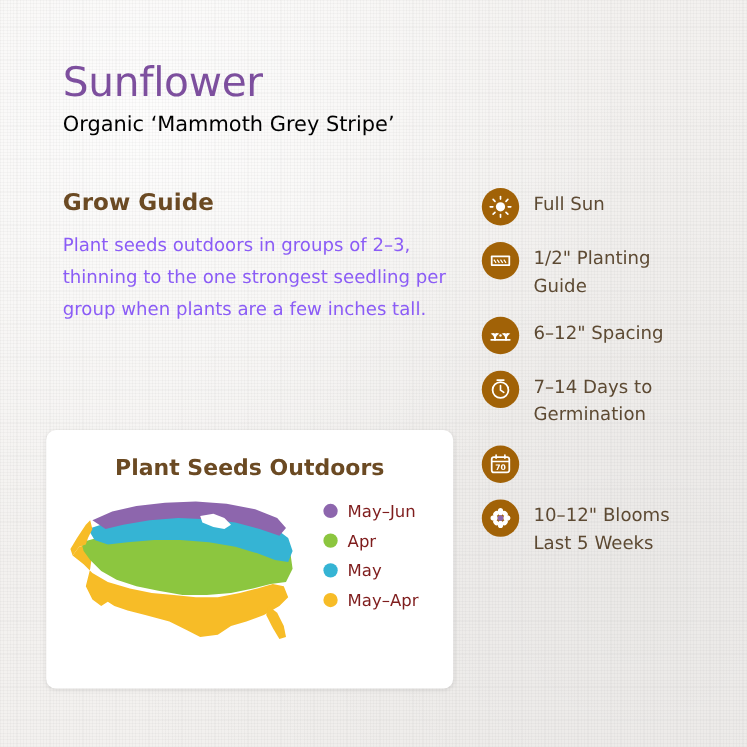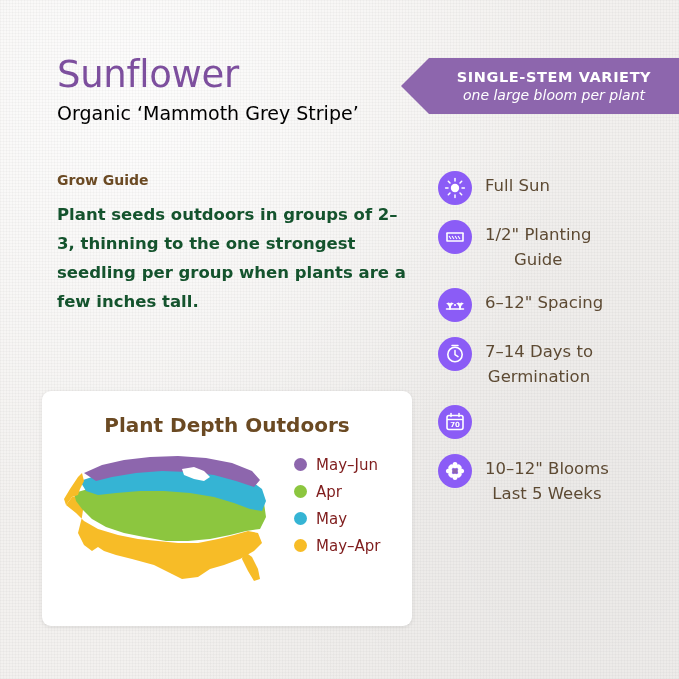--- a/index.html
+++ b/index.html
@@ -90,30 +90,29 @@
   }
 
   
   .grow-guide {
     position: absolute;
     left: 57px;
     top: 172px;
     width: 355px;
   }
   .gg-heading {
-    font-size: 14px;
+    font-size: 21px;
     font-weight: bold;
     color: #6b4a23;
     margin-bottom: 12px;
   }
   .gg-body {
     font-size: 16.5px;
     line-height: 29px;
-    color: #14532d;
-    font-weight: bold;
+    color: #8b5cf6;
   }
 
   
   .map-card {
     position: absolute;
     left: 42px;
     top: 391px;
     width: 370px;
     height: 235px;
     background: #ffffff;
@@ -158,32 +157,31 @@
     font-size: 15px;
     color: #7f1d1d;
   }
 
   
   .icon-list {
     position: absolute;
     left: 438px;
     top: 170px;
     width: 230px;
-    text-align: center;
   }
   .icon-row {
     display: flex;
     align-items: flex-start;
     margin-bottom: 15px;
   }
   .icon-badge {
     width: 34px;
     height: 34px;
     border-radius: 50%;
-    background: #8b5cf6;
+    background: #a16207;
     flex: none;
     margin-right: 13px;
     display: flex;
     align-items: center;
     justify-content: center;
     position: relative;
     top: 1px;
   }
   .icon-badge svg { display: block; }
   .icon-text {
@@ -198,32 +196,28 @@
 
 <div class="texture"></div>
 
 <div class="page">
 
   <div class="title-block">
     <div class="title">Sunflower</div>
     <div class="subtitle">Organic ‘Mammoth Grey Stripe’</div>
   </div>
 
-  <div class="ribbon">
-    <div class="ribbon-line1">SINGLE-STEM VARIETY</div>
-    <div class="ribbon-line2">one large bloom per plant</div>
-  </div>
 
   <div class="grow-guide">
     <div class="gg-heading">Grow Guide</div>
     <div class="gg-body">Plant seeds outdoors in groups of 2–3, thinning to the one strongest seedling per group when plants are a few inches tall.</div>
   </div>
 
   <div class="map-card">
-    <div class="map-title">Plant Depth Outdoors</div>
+    <div class="map-title">Plant Seeds Outdoors</div>
     <div class="map-area">
 
       <svg class="us-map" width="230" height="140" viewBox="0 0 230 140">
 
         <path d="M8,58 L14,50 L22,48 L26,56 L24,70 L20,86 L26,98 L34,104 L40,100 L46,104 L58,108 L74,112 L96,118 L112,126 L124,132 L140,130 L152,122 L166,118 L182,112 L196,104 L204,96 L200,86 L190,84 L176,88 L160,92 L140,96 L120,96 L100,94 L80,92 L60,88 L40,82 L26,74 L18,66 Z" fill="#f7bc27"></path>
 
         <path d="M16,46 L30,42 L48,40 L70,38 L96,36 L124,36 L152,38 L176,42 L196,48 L206,56 L208,70 L202,82 L188,84 L172,88 L152,92 L130,94 L108,94 L86,90 L66,86 L48,80 L34,72 L24,62 L18,54 Z" fill="#8cc63f"></path>
 
         <path d="M22,34 L40,28 L62,25 L88,23 L116,22 L146,23 L172,27 L192,33 L204,42 L208,54 L204,64 L192,62 L176,56 L156,50 L132,46 L106,44 L82,44 L58,46 L40,48 L28,44 Z" fill="#35b4d4"></path>
 

